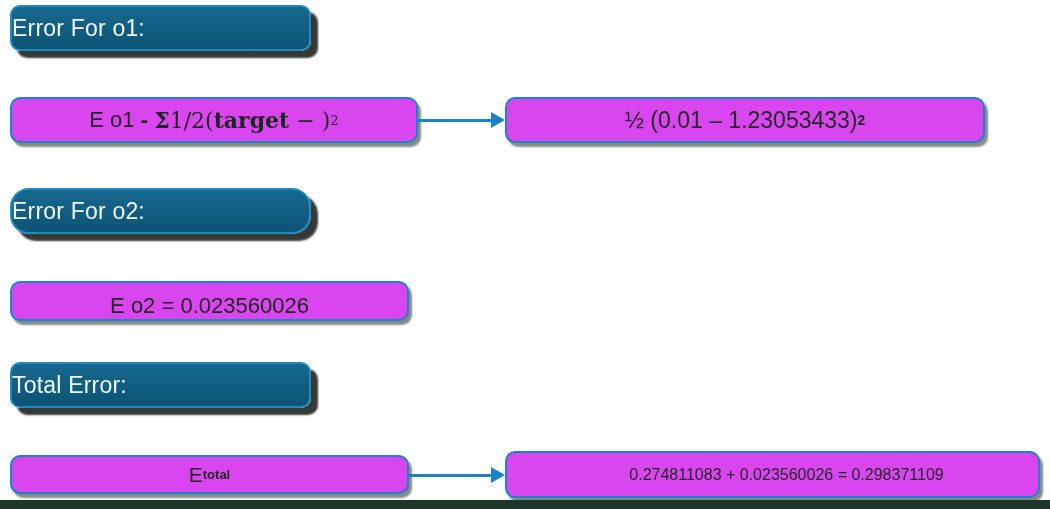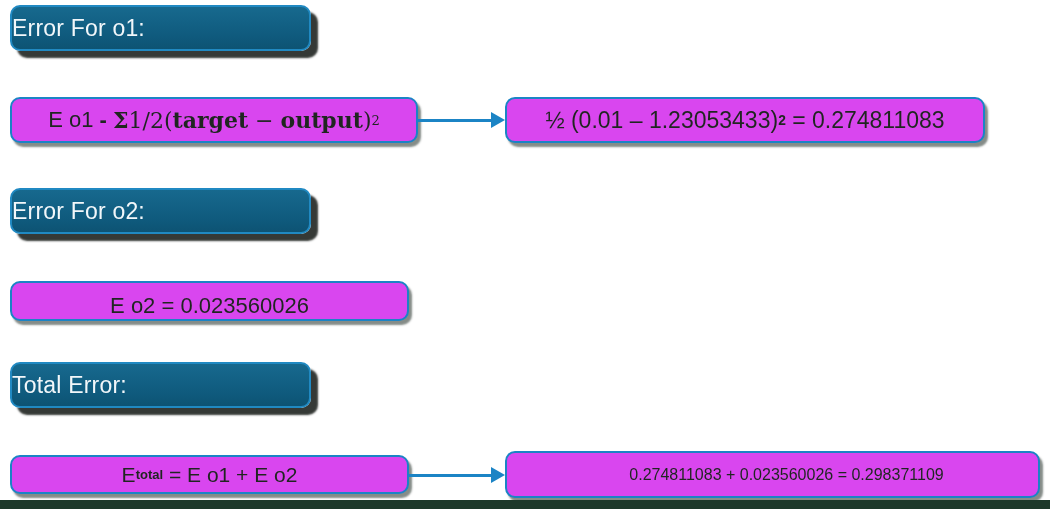--- a/index.html
+++ b/index.html
@@ -11,21 +11,21 @@
   .pill{
     position:absolute;left:10px;width:301px;height:46px;
     background:linear-gradient(180deg,#17698e 0%,#0f5a7d 70%,#0d5373 100%);
     border:2px solid #2089c2;border-radius:10px;
     box-shadow:7px 7px 2px rgba(8,14,10,0.82);
     display:flex;align-items:center;justify-content:flex-start;
     color:#f2f7fa;font-size:23px;letter-spacing:0.2px;
     box-sizing:border-box;
   }
   .pill-1{top:5px;}
-  .pill-2{top:188px;}
+  .pill-2{top:188px;border-radius:19px;}
   .pill-3{top:362px;}
   
   .fbox{
     position:absolute;background:#d946ef;
     border:2px solid #1b84c5;border-radius:10px;
     box-shadow:3px 4px 2px rgba(12,26,18,0.5);
     display:flex;align-items:center;justify-content:center;
     color:#1f2620;font-size:22px;font-weight:500;
     box-sizing:border-box;white-space:pre;
   }
@@ -61,44 +61,44 @@
 </head>
 <body>
 
 <div class="canvas">
 
   <div class="pill pill-1">
     <span>Error For o1:</span>
   </div>
 
   <div class="fbox fbox-1">
-    <span>E o1 </span><span class="m-bold">- </span><span class="m-sigma">Σ</span><span class="m-serif">1/2(</span><span class="m-ital">target</span><span class="m-serif"> − </span><span class="m-ital">output</span><span class="m-serif">)</span><sup class="m-serif">2</sup>
+    <span>E o1 </span><span class="m-bold">- </span><span class="m-sigma">Σ</span><span class="m-serif">1/2(</span><span class="m-ital">target</span><span class="m-serif"> − </span><span class="m-serif">)</span><sup class="m-serif">2</sup>
   </div>
 
   <div class="arrow-line arrow-line-1"></div>
   <div class="arrow-head arrow-head-1"></div>
 
   <div class="fbox rbox-1">
-    <span>½ (0.01 – 1.23053433)</span><sup>2</sup><span> = 0.274811083</span>
+    <span>½ (0.01 – 1.23053433)</span><sup>2</sup>
   </div>
 
   <div class="pill pill-2">
     <span>Error For o2:</span>
   </div>
 
   <div class="fbox fbox-2">
     <span>E o2 = 0.023560026</span>
   </div>
 
   <div class="pill pill-3">
     <span>Total Error:</span>
   </div>
 
   <div class="fbox fbox-3">
-    <span>E</span><sub class="tot">total</sub><span> = E o1 + E o2</span>
+    <span>E</span><sub class="tot">total</sub>
   </div>
 
   <div class="arrow-line arrow-line-2"></div>
   <div class="arrow-head arrow-head-2"></div>
 
   <div class="fbox rbox-2">
     <span>0.274811083 + 0.023560026 = 0.298371109</span>
   </div>
 
   <div class="bottom-band"></div>

